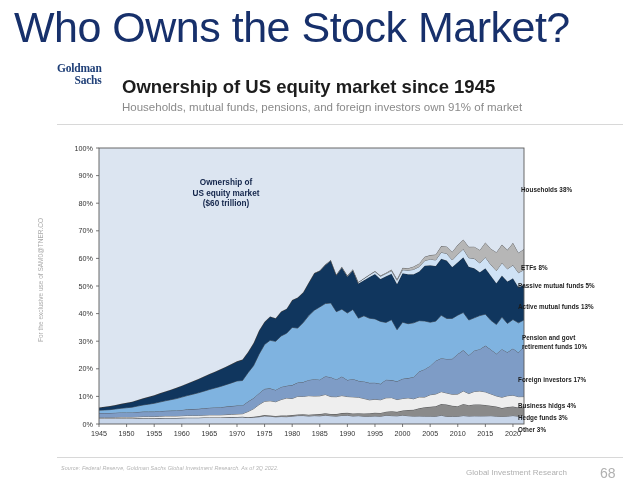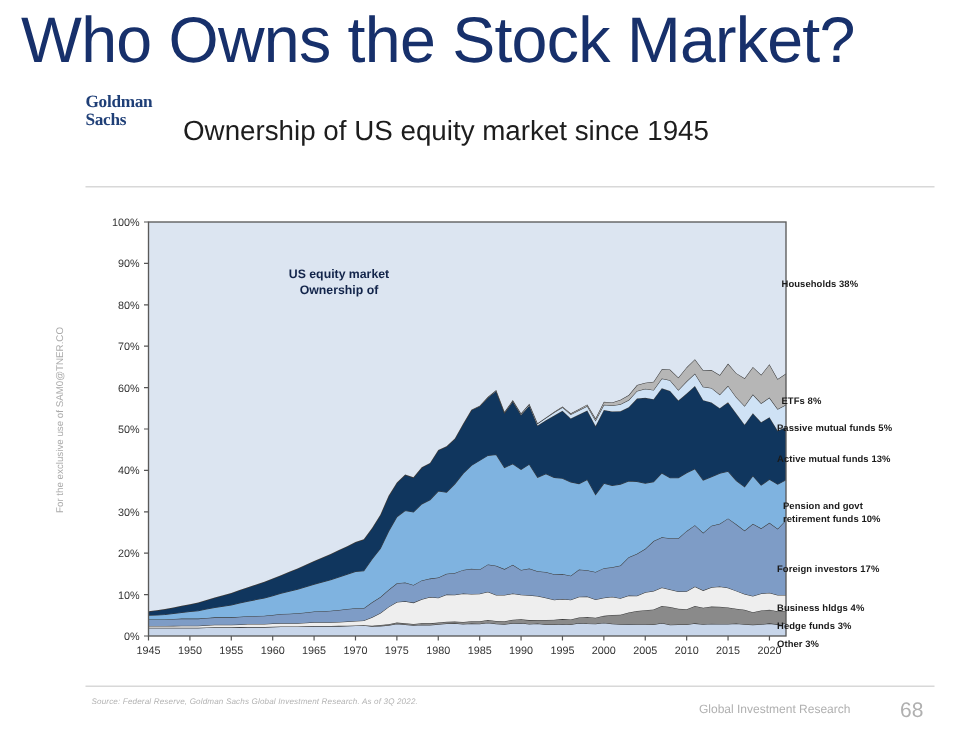--- a/index.html
+++ b/index.html
@@ -17,26 +17,26 @@
     color:#17306b;letter-spacing:-0.5px;white-space:nowrap;
   }
 
   
   .gs-logo{
     position:absolute;left:57px;top:63px;width:62px;
     font-family:"Liberation Serif",serif;
     font-weight:700;font-size:11.5px;line-height:11.5px;
     color:#1f3f77;letter-spacing:-0.2px;
   }
-  .gs-logo .l2{display:block;}
+  .gs-logo .l2{display:block;text-align:center;}
 
   
   .deck-title{
     position:absolute;left:122px;top:76px;
-    font-size:18.5px;line-height:22px;font-weight:400;color:#1d1d1d;
+    font-size:18.5px;line-height:22px;font-weight:700;color:#1d1d1d;
     white-space:nowrap;
   }
   .deck-sub{
     position:absolute;left:122px;top:100px;
     font-size:11.5px;line-height:14px;font-weight:400;color:#8a8a8a;
     white-space:nowrap;
   }
 
   .rule-top{position:absolute;left:57px;top:124px;width:566px;height:1px;background:#d8d8d8;}
   .rule-bot{position:absolute;left:57px;top:457px;width:566px;height:1px;background:#d8d8d8;}
@@ -87,20 +87,21 @@
 <div id="slide">
 
   <div class="headline">Who Owns the Stock Market?</div>
 
   <div class="gs-logo">
     <span>Goldman</span>
     <span class="l2">Sachs</span>
   </div>
 
   <div class="deck-title">Ownership of US equity market since 1945</div>
+  <div class="deck-sub">Households, mutual funds, pensions, and foreign investors own 91% of market</div>
 
   <div class="rule-top"></div>
   <div class="rule-bot"></div>
 
   <div class="sidetext">For the exclusive use of SAM0@TNER.CO</div>
 
   <div class="chart-wrap">
     <svg class="chart-svg" id="chart" width="566" height="312" viewBox="0 0 566 312">
         <rect x="42" y="8" width="425" height="276" fill="#dce5f1" stroke="none"></rect>
         <path d="M42.00 278.48 L47.52 278.48 L53.04 278.48 L58.56 278.48 L64.08 278.48 L69.60 278.48 L75.12 278.48 L80.64 278.34 L86.16 278.20 L91.68 278.20 L97.19 278.20 L102.71 278.07 L108.23 277.93 L113.75 277.93 L119.27 277.93 L124.79 277.79 L130.31 277.65 L135.83 277.65 L141.35 277.65 L146.87 277.51 L152.39 277.38 L157.91 277.38 L163.43 277.38 L168.95 277.24 L174.47 277.10 L179.99 276.96 L185.51 276.83 L191.03 277.47 L196.55 277.26 L202.06 276.79 L207.58 275.90 L213.10 276.25 L218.62 276.84 L224.14 276.52 L229.66 276.69 L235.18 276.17 L240.70 275.60 L246.22 275.54 L251.74 276.04 L257.26 275.61 L262.78 275.86 L268.30 275.22 L273.82 275.79 L279.34 276.14 L284.86 275.43 L290.38 275.28 L295.90 276.04 L301.42 275.70 L306.94 276.25 L312.45 276.29 L317.97 276.01 L323.49 276.29 L329.01 275.25 L334.53 275.64 L340.05 275.86 L345.57 275.16 L351.09 275.76 L356.61 276.13 L362.13 276.00 L367.65 276.20 L373.17 276.21 L378.69 276.34 L384.21 275.26 L389.73 276.44 L395.25 276.33 L400.77 276.35 L406.29 275.57 L411.81 276.11 L417.32 275.89 L422.84 275.98 L428.36 275.92 L433.88 275.71 L439.40 276.21 L444.92 276.42 L450.44 276.18 L455.96 275.58 L461.48 276.24 L467.00 275.43 L467.00 284.00 L461.48 284.00 L455.96 284.00 L450.44 284.00 L444.92 284.00 L439.40 284.00 L433.88 284.00 L428.36 284.00 L422.84 284.00 L417.32 284.00 L411.81 284.00 L406.29 284.00 L400.77 284.00 L395.25 284.00 L389.73 284.00 L384.21 284.00 L378.69 284.00 L373.17 284.00 L367.65 284.00 L362.13 284.00 L356.61 284.00 L351.09 284.00 L345.57 284.00 L340.05 284.00 L334.53 284.00 L329.01 284.00 L323.49 284.00 L317.97 284.00 L312.45 284.00 L306.94 284.00 L301.42 284.00 L295.90 284.00 L290.38 284.00 L284.86 284.00 L279.34 284.00 L273.82 284.00 L268.30 284.00 L262.78 284.00 L257.26 284.00 L251.74 284.00 L246.22 284.00 L240.70 284.00 L235.18 284.00 L229.66 284.00 L224.14 284.00 L218.62 284.00 L213.10 284.00 L207.58 284.00 L202.06 284.00 L196.55 284.00 L191.03 284.00 L185.51 284.00 L179.99 284.00 L174.47 284.00 L168.95 284.00 L163.43 284.00 L157.91 284.00 L152.39 284.00 L146.87 284.00 L141.35 284.00 L135.83 284.00 L130.31 284.00 L124.79 284.00 L119.27 284.00 L113.75 284.00 L108.23 284.00 L102.71 284.00 L97.19 284.00 L91.68 284.00 L86.16 284.00 L80.64 284.00 L75.12 284.00 L69.60 284.00 L64.08 284.00 L58.56 284.00 L53.04 284.00 L47.52 284.00 L42.00 284.00 Z" fill="#c8d6ea" stroke="none"></path>
@@ -172,22 +173,23 @@
         <line x1="400.76623376623377" y1="284" x2="400.76623376623377" y2="287" stroke="#555" stroke-width="0.8"></line>
         <text x="400.76623376623377" y="296" text-anchor="middle" font-family="&quot;Liberation Sans&quot;, sans-serif" font-size="7.2" fill="#333">2010</text>
         <line x1="428.3636363636364" y1="284" x2="428.3636363636364" y2="287" stroke="#555" stroke-width="0.8"></line>
         <text x="428.3636363636364" y="296" text-anchor="middle" font-family="&quot;Liberation Sans&quot;, sans-serif" font-size="7.2" fill="#333">2015</text>
         <line x1="455.961038961039" y1="284" x2="455.961038961039" y2="287" stroke="#555" stroke-width="0.8"></line>
         <text x="455.961038961039" y="296" text-anchor="middle" font-family="&quot;Liberation Sans&quot;, sans-serif" font-size="7.2" fill="#333">2020</text>
       </svg>
   </div>
 
   <div class="callout">
+    <div>Ownership of</div>
     <div>US equity market</div>
-    <div>Ownership of</div>
+    <div>($60 trillion)</div>
   </div>
 
   <div class="rlabel" style="left:521px;top:186px;">Households 38%</div>
   <div class="rlabel" style="left:521px;top:264px;">ETFs 8%</div>
   <div class="rlabel" style="left:518px;top:282px;">Passive mutual funds 5%</div>
   <div class="rlabel" style="left:518px;top:303px;">Active mutual funds 13%</div>
   <div class="rlabel two" style="left:522px;top:334px;">Pension and govt retirement funds 10%</div>
   <div class="rlabel" style="left:518px;top:376px;">Foreign investors 17%</div>
   <div class="rlabel" style="left:518px;top:402px;">Business hldgs 4%</div>
   <div class="rlabel" style="left:518px;top:414px;">Hedge funds 3%</div>

